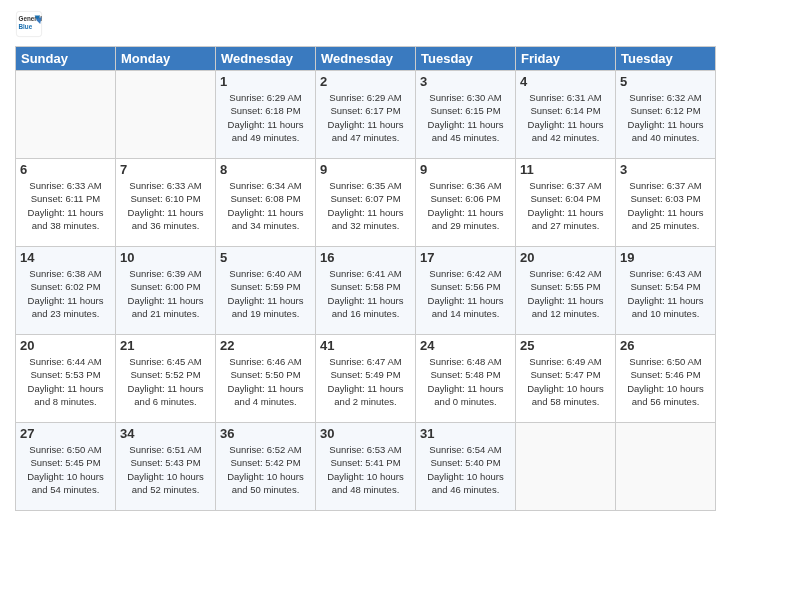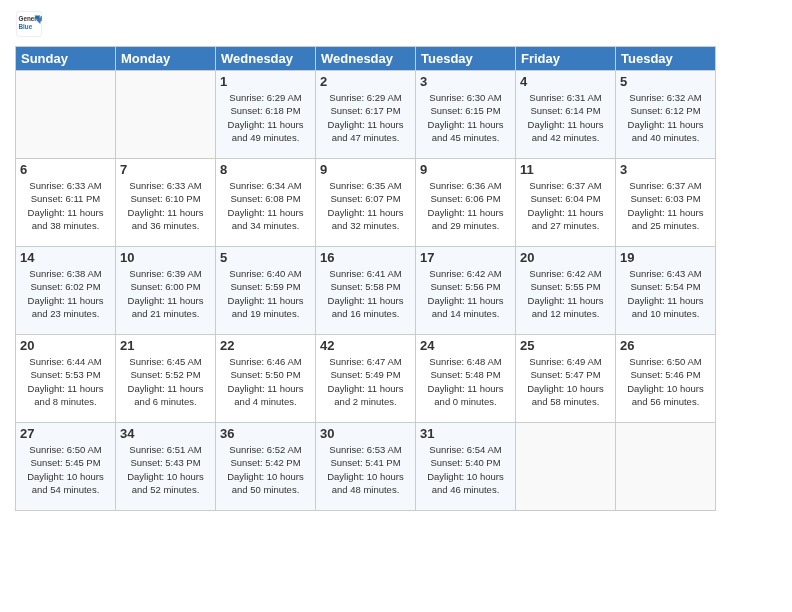--- a/index.html
+++ b/index.html
@@ -215,21 +215,21 @@
           </td>
           <td>
             <span class="day-number">21</span>
             <div class="day-info">Sunrise: 6:45 AM<br>Sunset: 5:52 PM<br>Daylight: 11 hours and 6 minutes.</div>
           </td>
           <td>
             <span class="day-number">22</span>
             <div class="day-info">Sunrise: 6:46 AM<br>Sunset: 5:50 PM<br>Daylight: 11 hours and 4 minutes.</div>
           </td>
           <td>
-            <span class="day-number">42</span>
+            <span class="day-number">41</span>
             <div class="day-info">Sunrise: 6:47 AM<br>Sunset: 5:49 PM<br>Daylight: 11 hours and 2 minutes.</div>
           </td>
           <td>
             <span class="day-number">24</span>
             <div class="day-info">Sunrise: 6:48 AM<br>Sunset: 5:48 PM<br>Daylight: 11 hours and 0 minutes.</div>
           </td>
           <td>
             <span class="day-number">25</span>
             <div class="day-info">Sunrise: 6:49 AM<br>Sunset: 5:47 PM<br>Daylight: 10 hours and 58 minutes.</div>
           </td>

